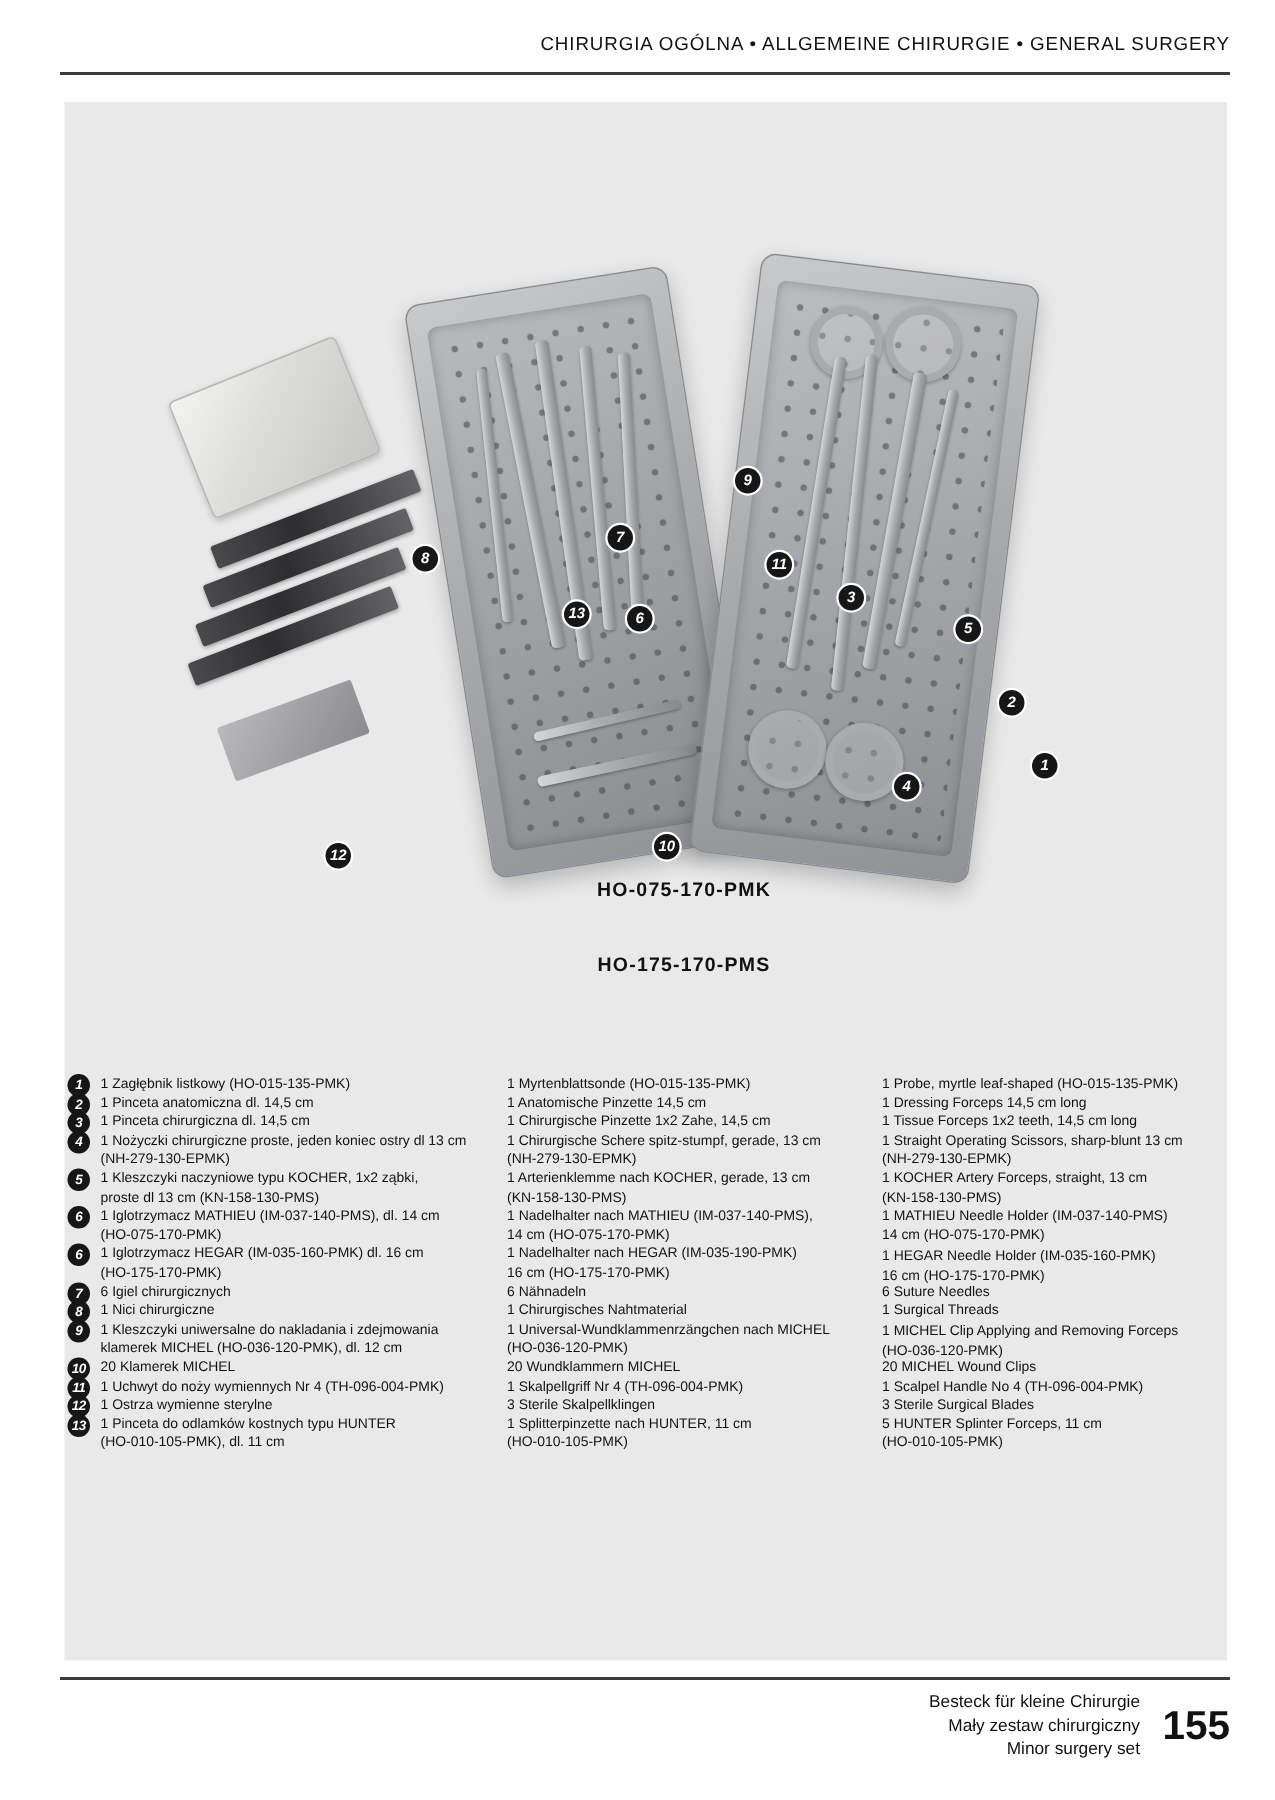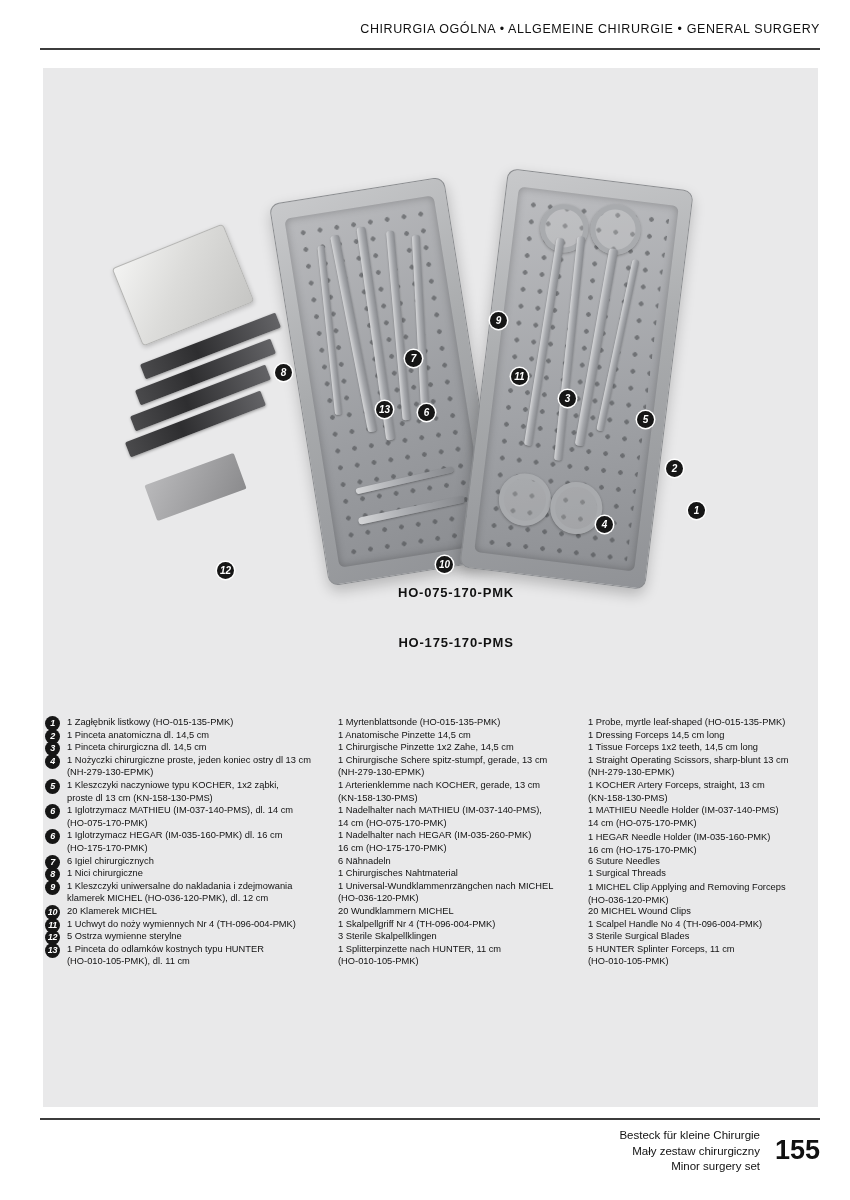--- a/index.html
+++ b/index.html
@@ -311,38 +311,38 @@
           <div class="lrow" style="top: 189px;">
             <span class="lnum">10</span>
             <span class="ltext">20 Klamerek MICHEL</span>
           </div>
           <div class="lrow" style="top: 201.6px;">
             <span class="lnum">11</span>
             <span class="ltext">1 Uchwyt do noży wymiennych Nr 4 (TH-096-004-PMK)</span>
           </div>
           <div class="lrow" style="top: 214.2px;">
             <span class="lnum">12</span>
-            <span class="ltext">5 Ostrza wymienne sterylne</span>
+            <span class="ltext">1 Ostrza wymienne sterylne</span>
           </div>
           <div class="lrow" style="top: 226.8px;"><span class="lnum">13</span><span class="ltext">1 Pinceta do odlamków kostnych typu HUNTER</span><span class="cont">(HO-010-105-PMK), dl. 11 cm</span></div>
         </div>
       <div class="legend-col col-de">
           <div class="lrow" style="top: 0px;">
             <span class="ltext">1 Myrtenblattsonde (HO-015-135-PMK)</span>
           </div>
           <div class="lrow" style="top: 12.6px;">
             <span class="ltext">1 Anatomische Pinzette 14,5 cm</span>
           </div>
           <div class="lrow" style="top: 25.2px;">
             <span class="ltext">1 Chirurgische Pinzette 1x2 Zahe, 14,5 cm</span>
           </div>
           <div class="lrow" style="top: 37.8px;"><span class="ltext">1 Chirurgische Schere spitz-stumpf, gerade,  13 cm</span><span class="cont">(NH-279-130-EPMK)</span></div>
           <div class="lrow" style="top: 63px;"><span class="ltext">1 Arterienklemme nach KOCHER, gerade, 13 cm</span><span class="cont">(KN-158-130-PMS)</span></div>
           <div class="lrow" style="top: 88.2px;"><span class="ltext">1 Nadelhalter nach MATHIEU (IM-037-140-PMS),</span><span class="cont">14 cm (HO-075-170-PMK)</span></div>
-          <div class="lrow" style="top: 113.4px;"><span class="ltext">1 Nadelhalter nach HEGAR (IM-035-260-PMK)</span><span class="cont">16 cm (HO-175-170-PMK)</span></div>
+          <div class="lrow" style="top: 113.4px;"><span class="ltext">1 Nadelhalter nach HEGAR (IM-035-190-PMK)</span><span class="cont">16 cm (HO-175-170-PMK)</span></div>
           <div class="lrow" style="top: 138.6px;">
             <span class="ltext">6 Nähnadeln</span>
           </div>
           <div class="lrow" style="top: 151.2px;">
             <span class="ltext">1 Chirurgisches Nahtmaterial</span>
           </div>
           <div class="lrow" style="top: 163.8px;"><span class="ltext">1 Universal-Wundklammenrzängchen nach MICHEL</span><span class="cont">(HO-036-120-PMK)</span></div>
           <div class="lrow" style="top: 189px;">
             <span class="ltext">20 Wundklammern MICHEL</span>
           </div>

